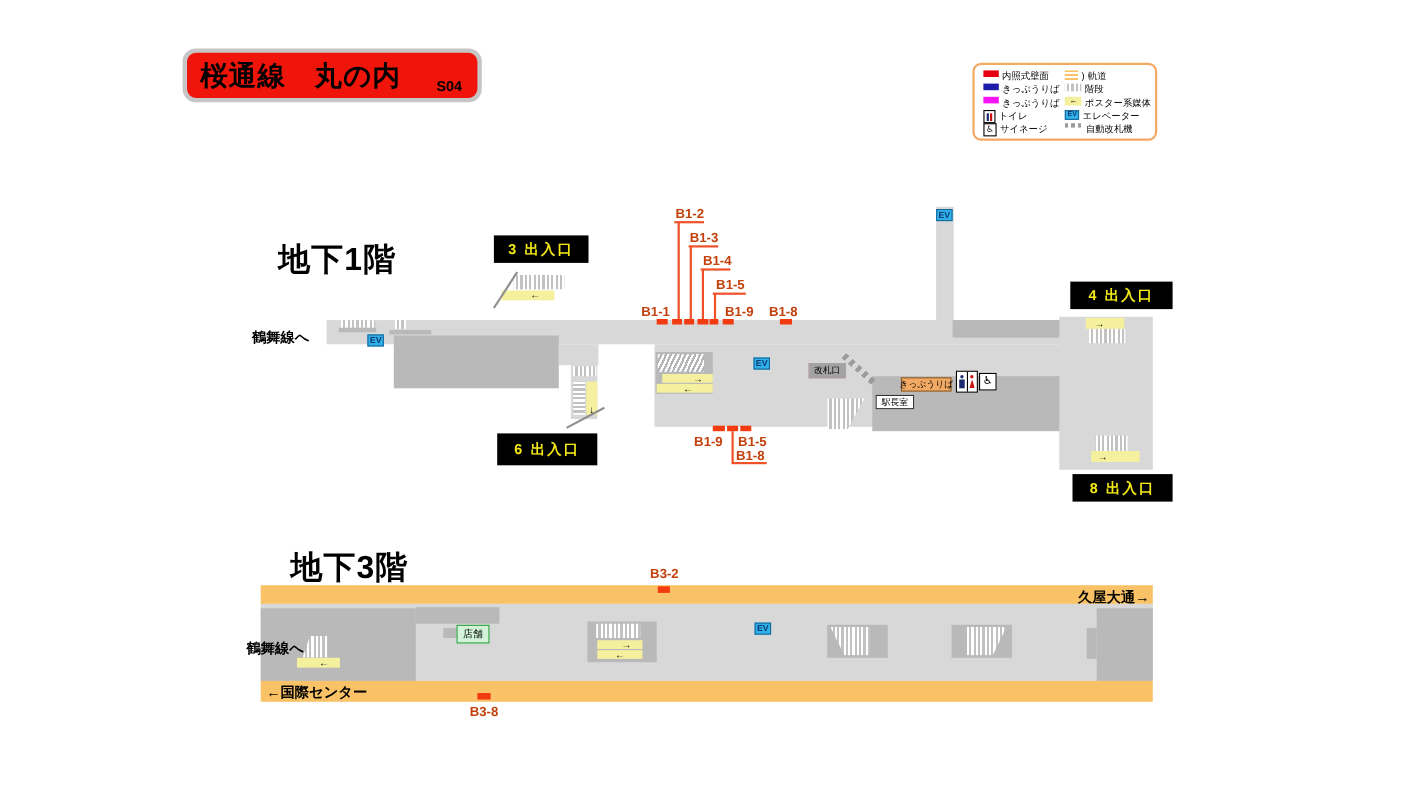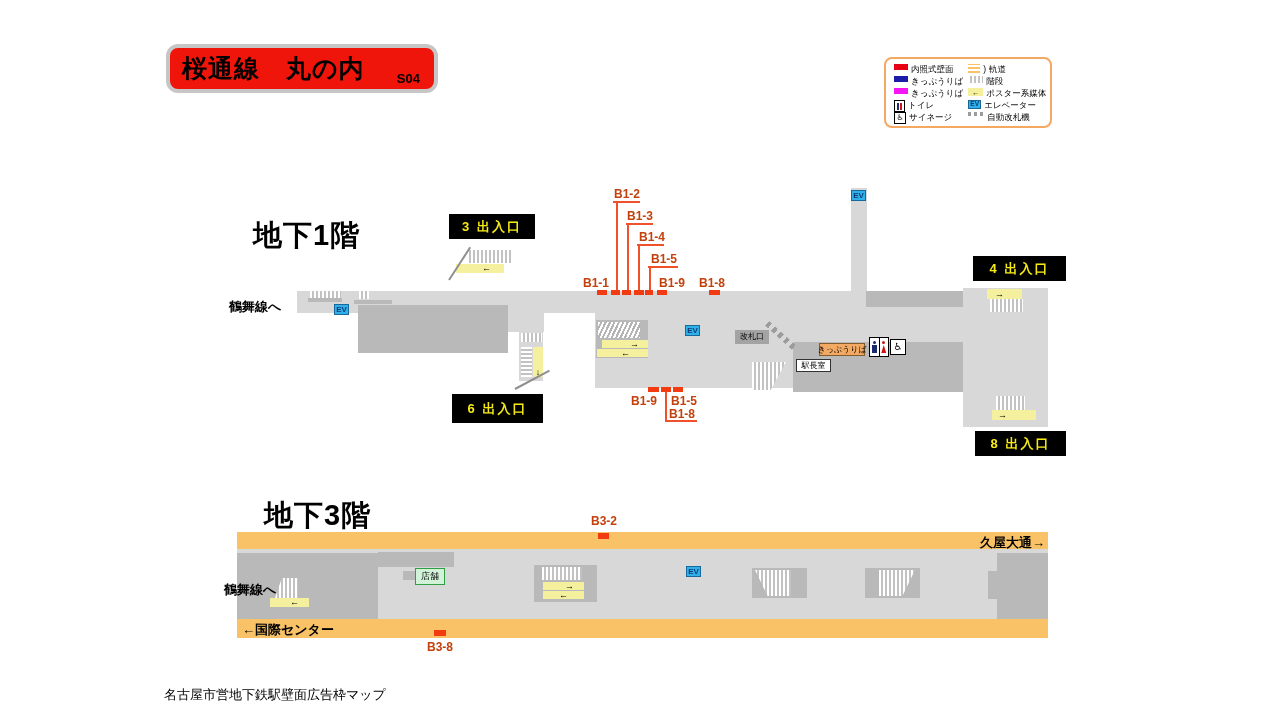--- a/index.html
+++ b/index.html
@@ -284,14 +284,13 @@
   <div class="abs gm" style="left:988px;top:571px;width:9px;height:28px"></div>
 
   <div class="abs" style="left:237px;top:619px;width:811px;height:19px;background:#f9c266"></div>
   <div class="dirtext" style="left:242px;top:621px">←国際センター</div>
 
   <div class="adlbl" style="left:591px;top:515px">B3-2</div>
   <div class="mark" style="left:598px;top:533px;width:11px;height:6px"></div>
   <div class="mark" style="left:434px;top:630px;width:12px;height:6px"></div>
   <div class="adlbl" style="left:427px;top:641px">B3-8</div>
 
-  <div id="caption">名古屋市営地下鉄駅壁面広告枠マップ</div>
 </div>
 
 </body></html>

